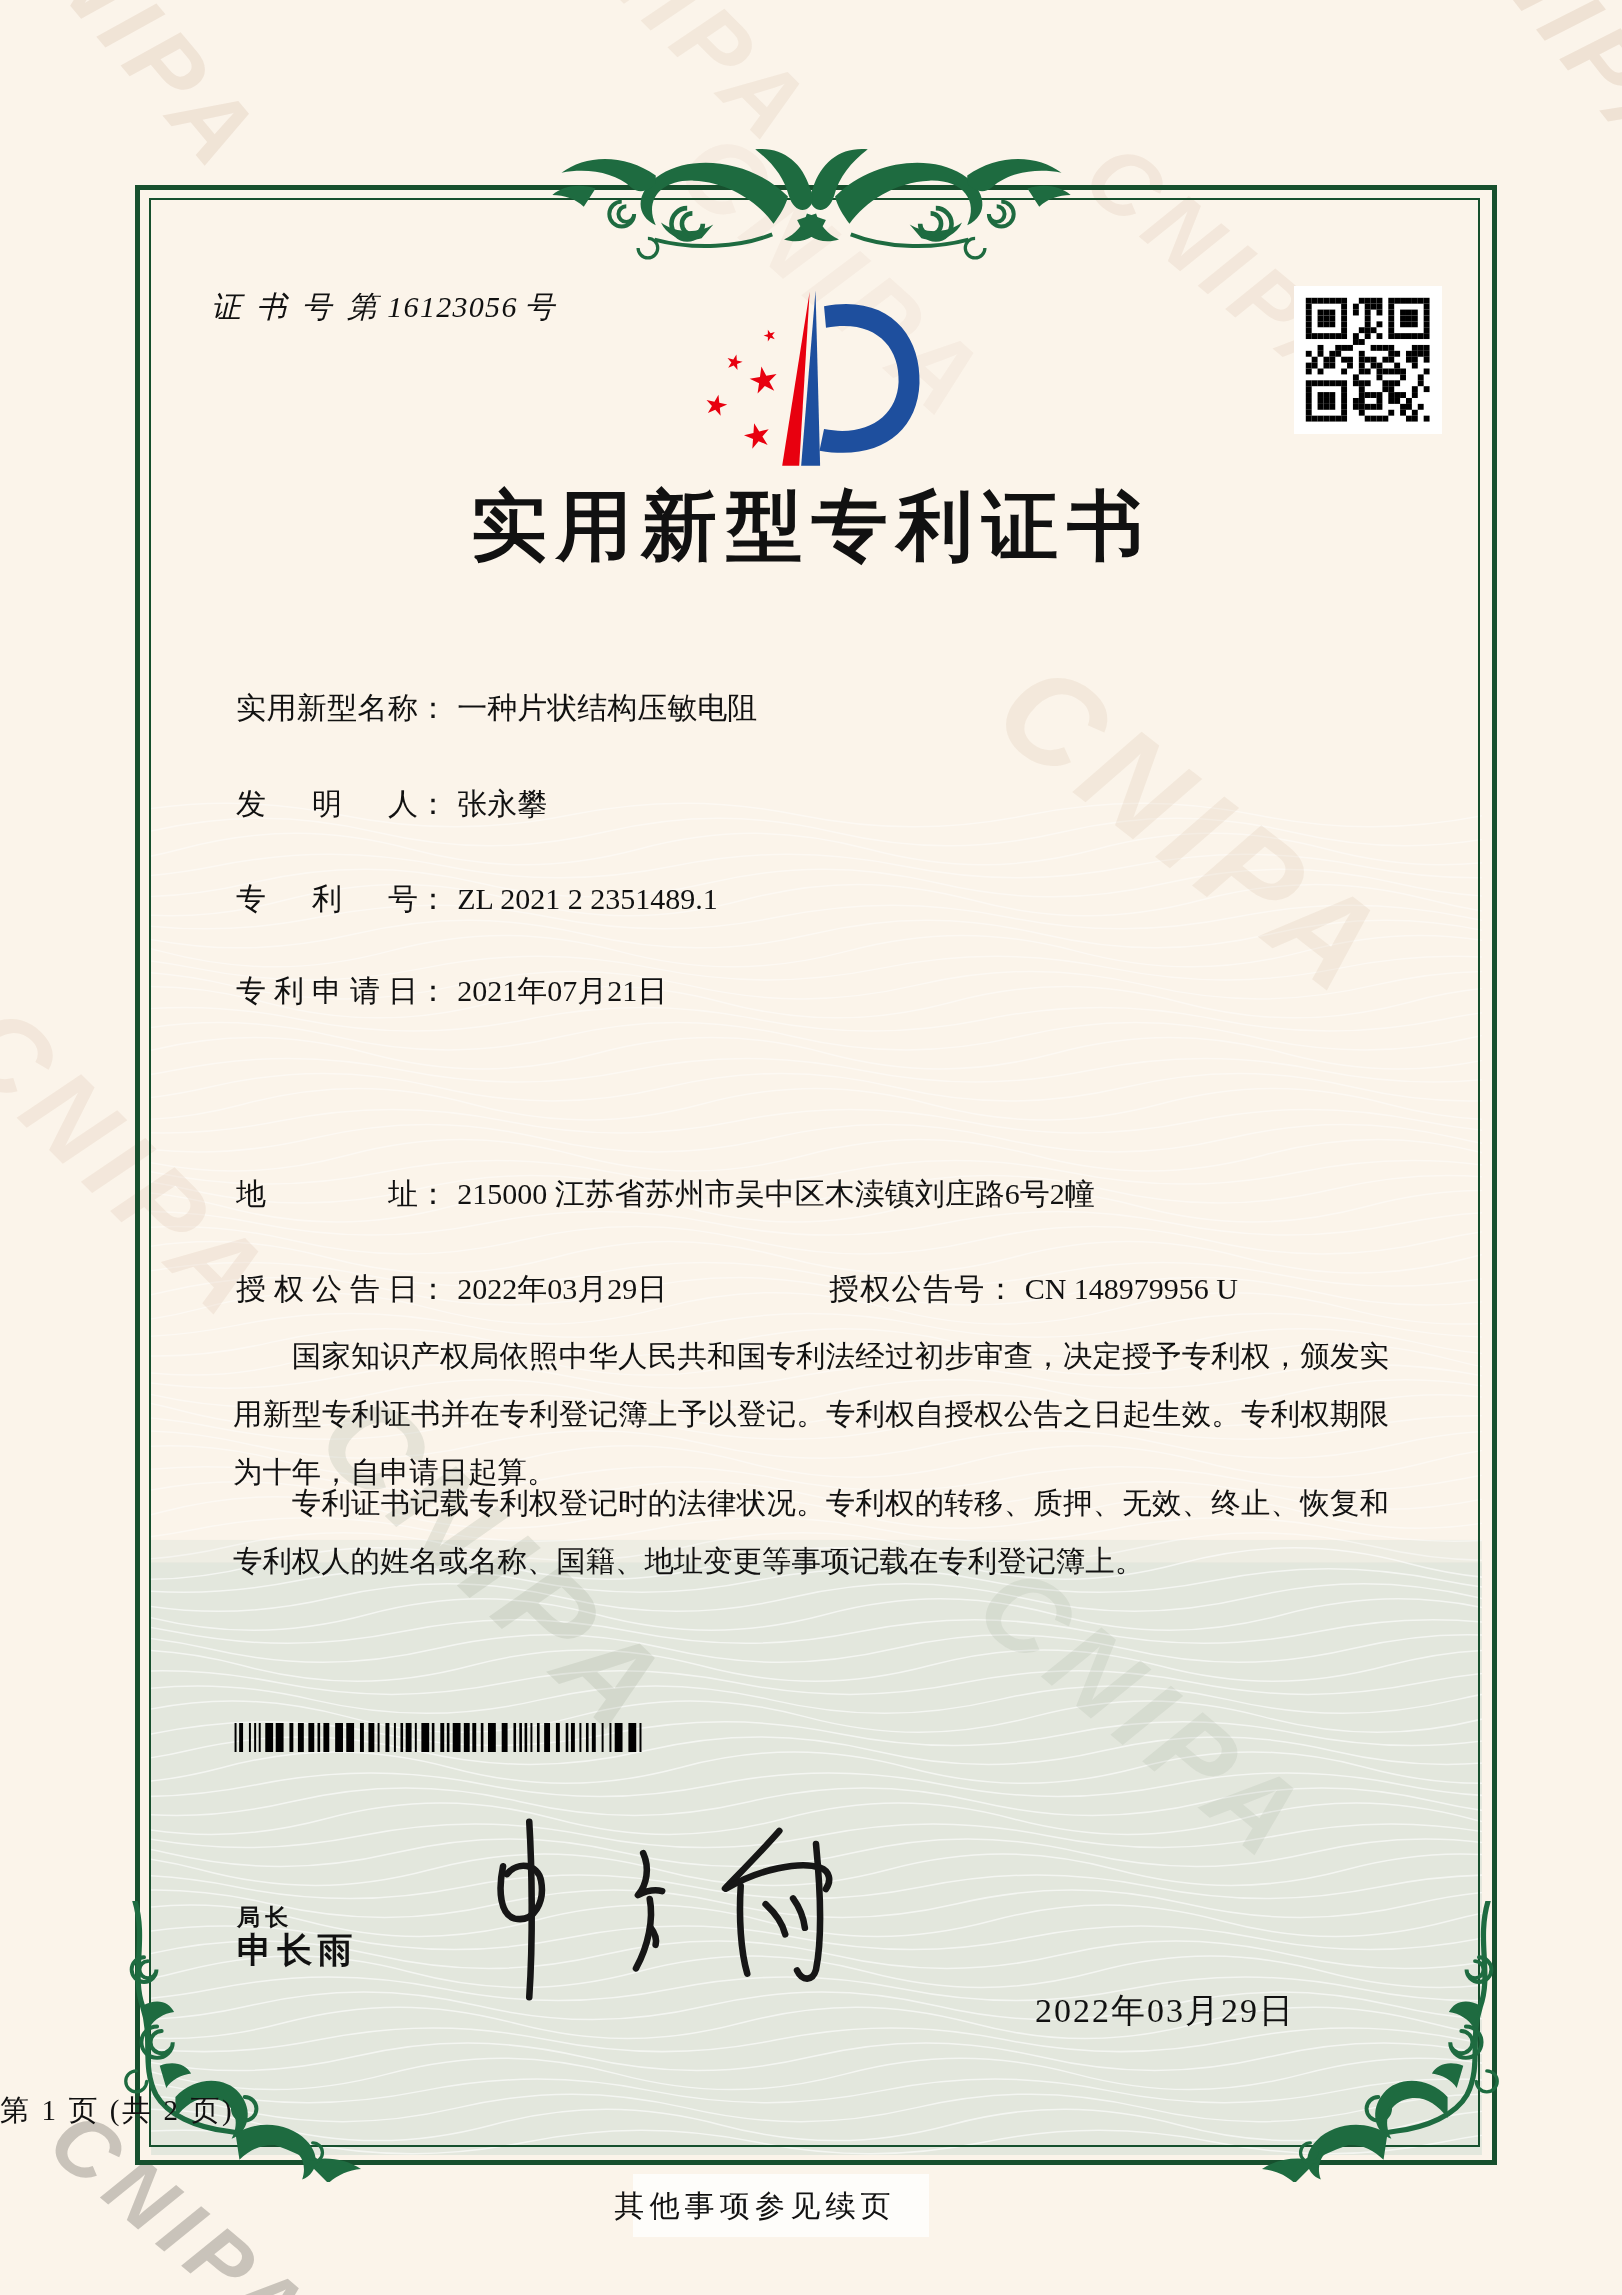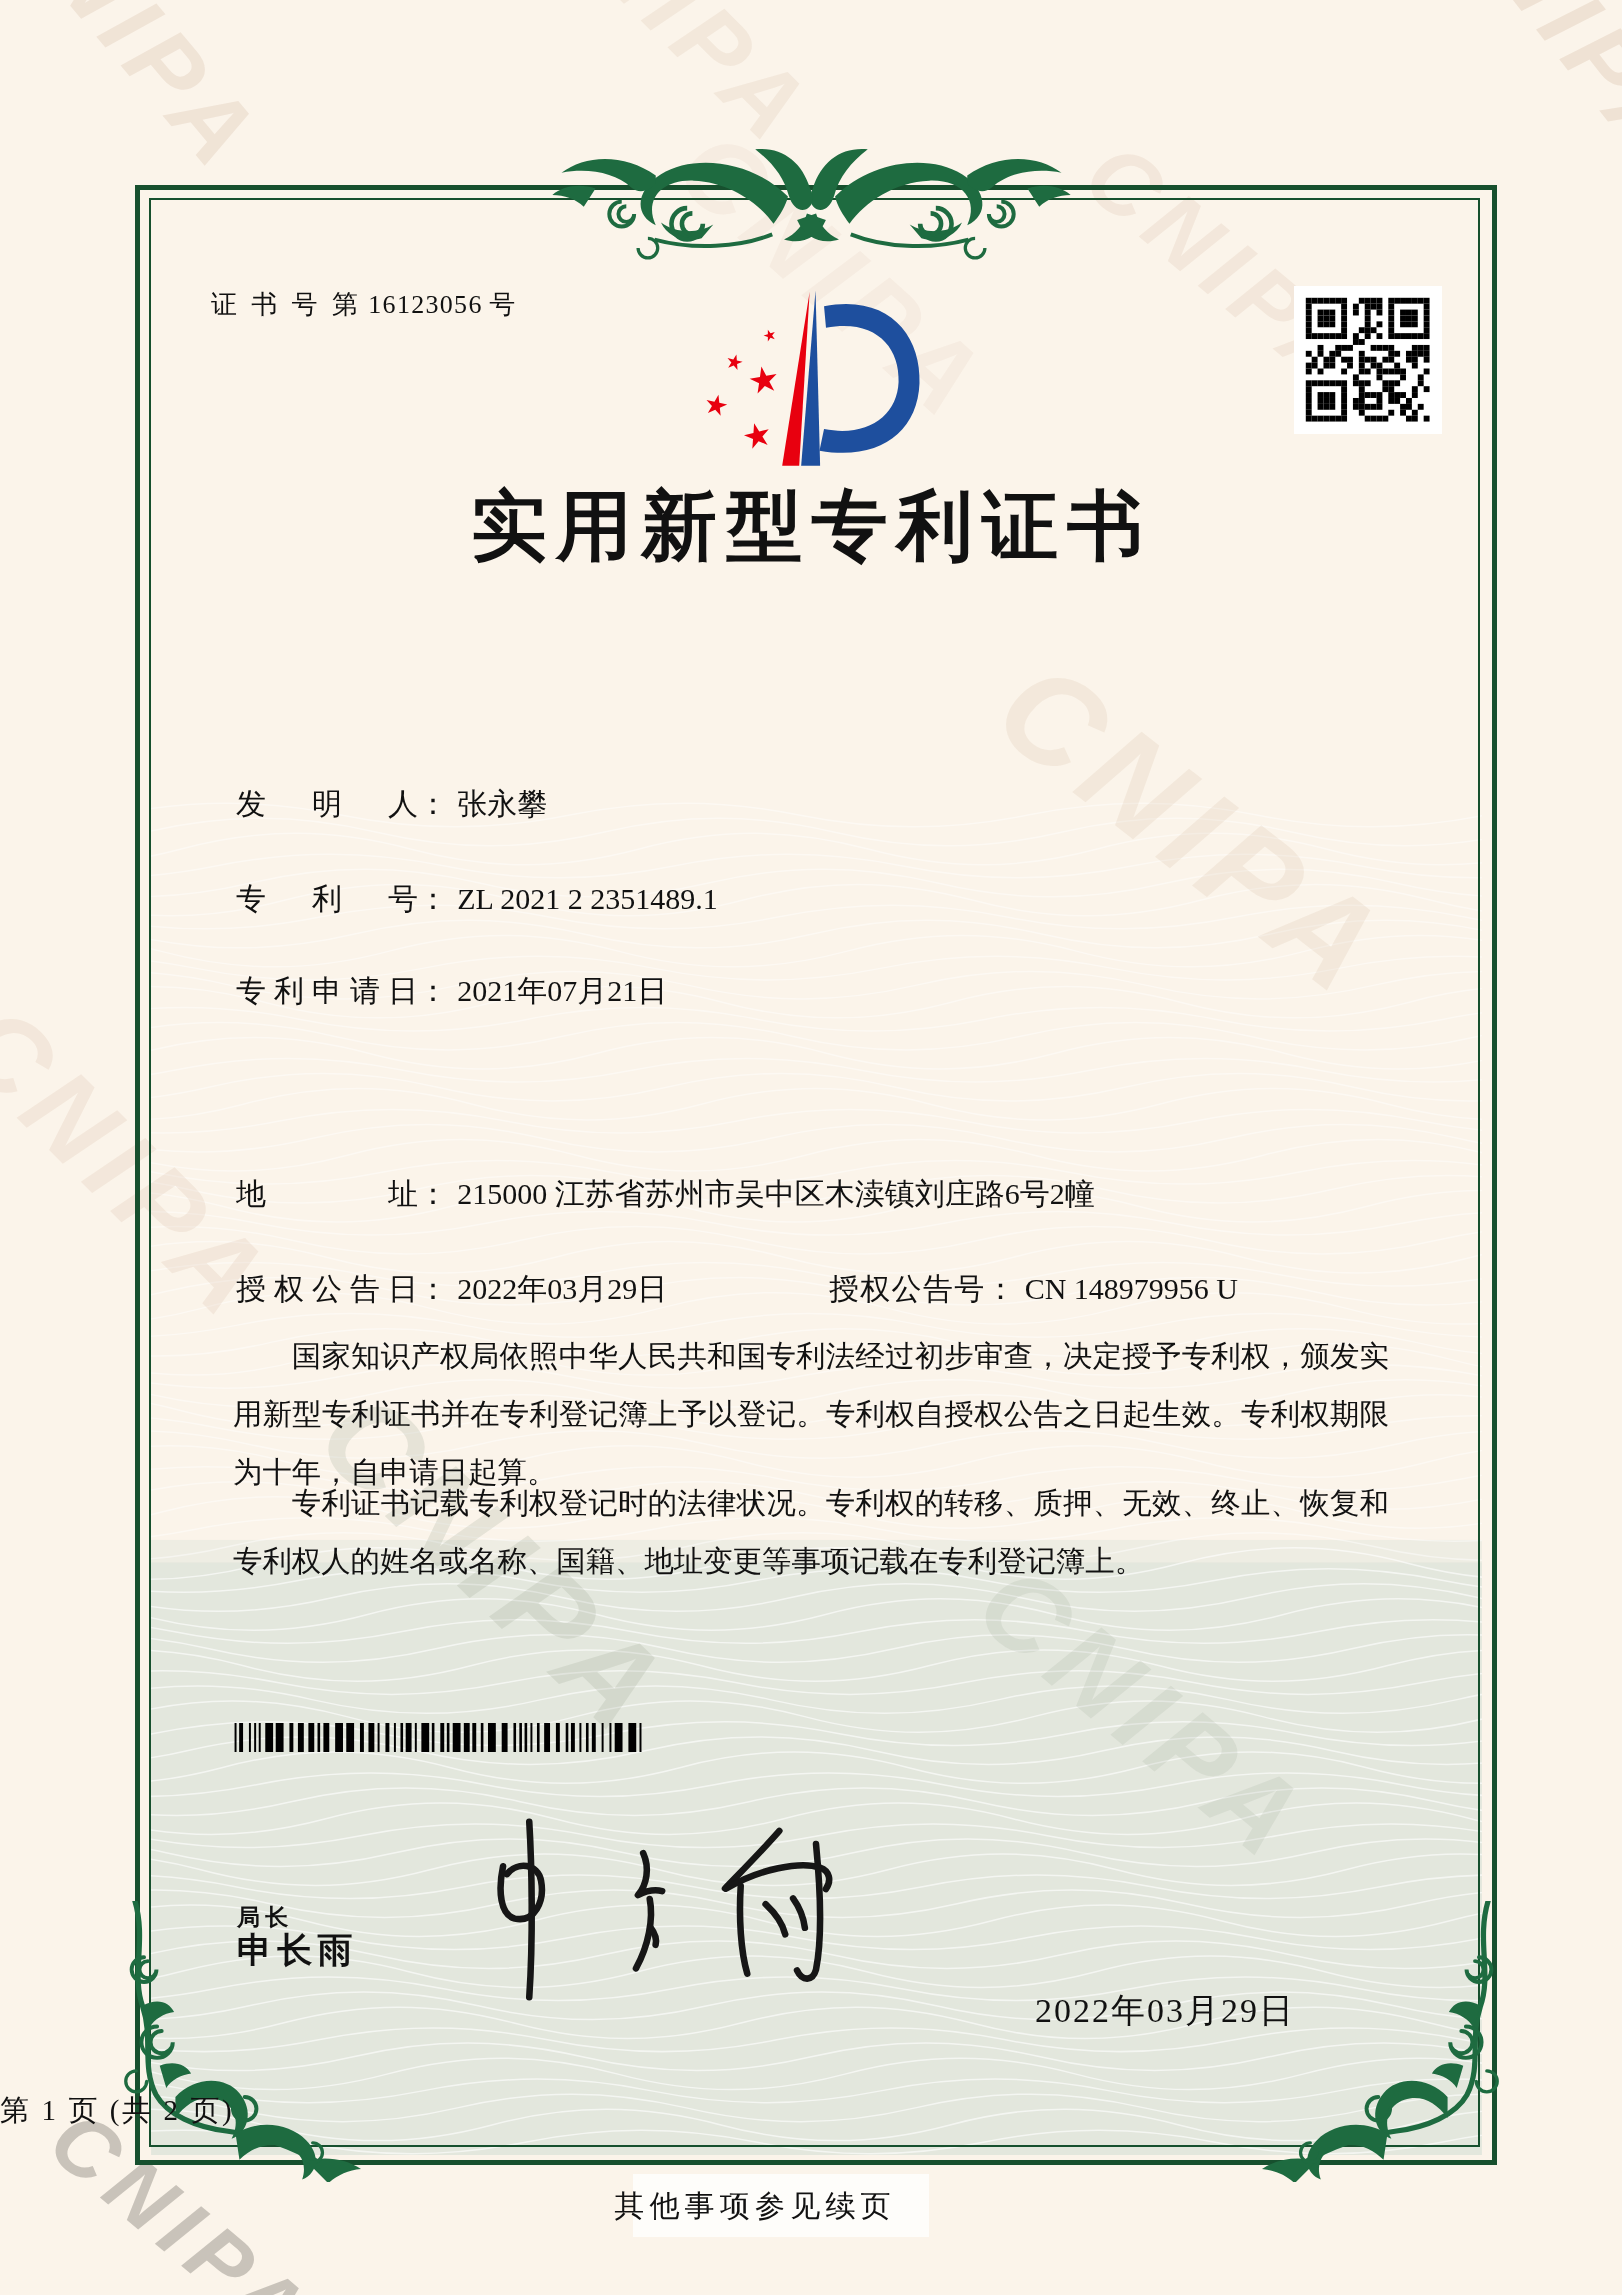--- a/index.html
+++ b/index.html
@@ -19,21 +19,21 @@
     position:absolute; left:135px; top:185px; width:1352px; height:1970px;
     border:5.9px solid var(--green,#17502e); z-index:3; pointer-events:none;
   }
   .border-inner{
     position:absolute; left:149px; top:198px; width:1327px; height:1945px;
     border:2px solid var(--green,#17502e); z-index:3; pointer-events:none;
   }
   .orn{position:absolute; z-index:4; pointer-events:none;}
   .certno{
     position:absolute; left:211px; top:287px; z-index:5;
-    font-size:26px; letter-spacing:3.9px; white-space:nowrap;
+    font-size:30px; letter-spacing:3.9px; white-space:nowrap;font-style:italic;
   }
   .certno .num{letter-spacing:1.3px; margin-left:6.5px;}
   .certno .suf{margin-left:6.5px;}
   .logo{position:absolute; left:690px; top:272px; z-index:5;}
   .qr{position:absolute; left:1294px; top:286px; z-index:5; background:#fff;}
   .title{
     position:absolute; left:0; top:476px; width:1623px; margin:0; z-index:5;
     text-align:center; font-size:76px; font-weight:700; letter-spacing:9.2px;
   }
   .frow{position:absolute; left:236px; z-index:5; font-size:30px; white-space:nowrap;}
@@ -445,20 +445,23 @@
       <rect x="117" y="198" width="9" height="9" fill="#000"></rect>
       <rect x="126" y="198" width="9" height="9" fill="#000"></rect>
       <rect x="135" y="198" width="9" height="9" fill="#000"></rect>
       <rect x="171" y="198" width="9" height="9" fill="#000"></rect>
       <rect x="180" y="198" width="9" height="9" fill="#000"></rect>
       <rect x="198" y="198" width="9" height="9" fill="#000"></rect>
     </svg>
 
   <h1 class="title">实用新型专利证书</h1>
 
+  <div class="frow" style="top:688px">
+    <span class="lab">实用新型名称</span><span class="colon">：</span><span class="val">一种片状结构压敏电阻</span>
+  </div>
   <div class="frow" style="top:784px">
     <span class="lab">发明人</span><span class="colon">：</span><span class="val">张永攀</span>
   </div>
   <div class="frow" style="top:879px">
     <span class="lab">专利号</span><span class="colon">：</span><span class="val">ZL 2021 2 2351489.1</span>
   </div>
   <div class="frow" style="top:971px">
     <span class="lab">专利申请日</span><span class="colon">：</span><span class="val">2021年07月21日</span>
   </div>
   <div class="frow" style="top:1174px">

